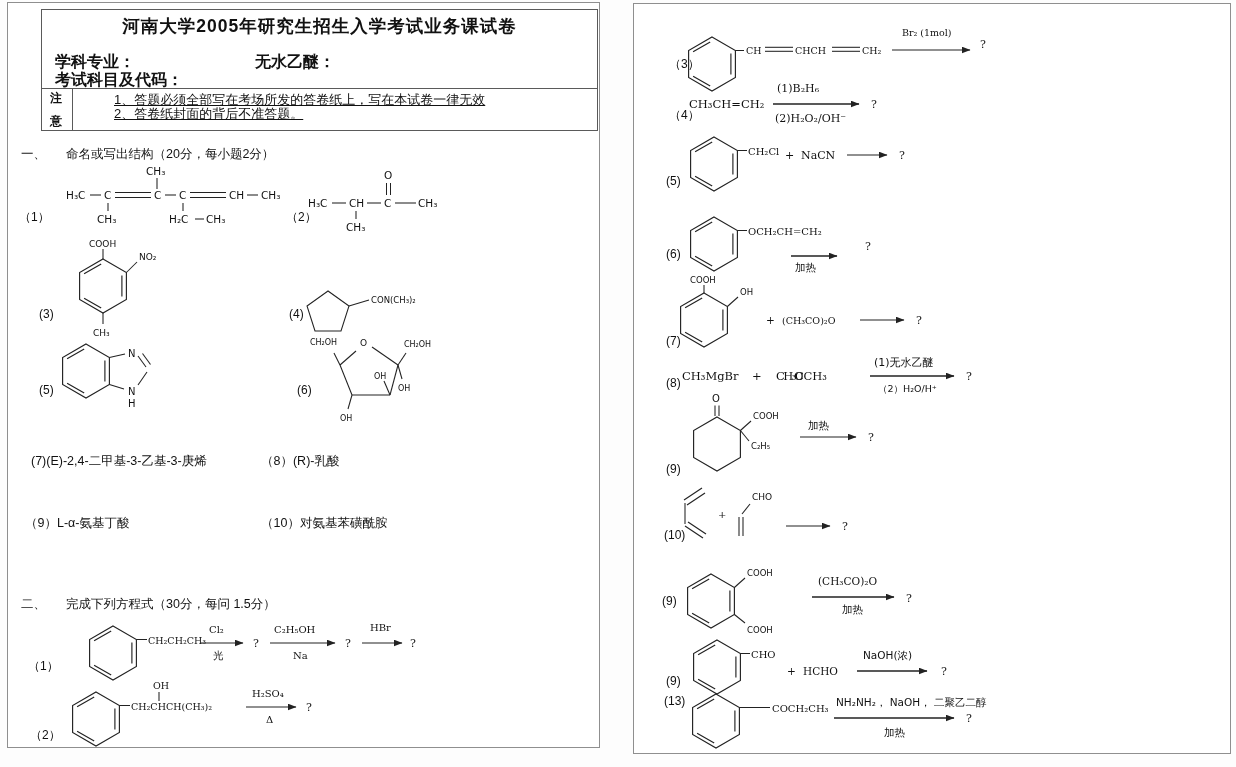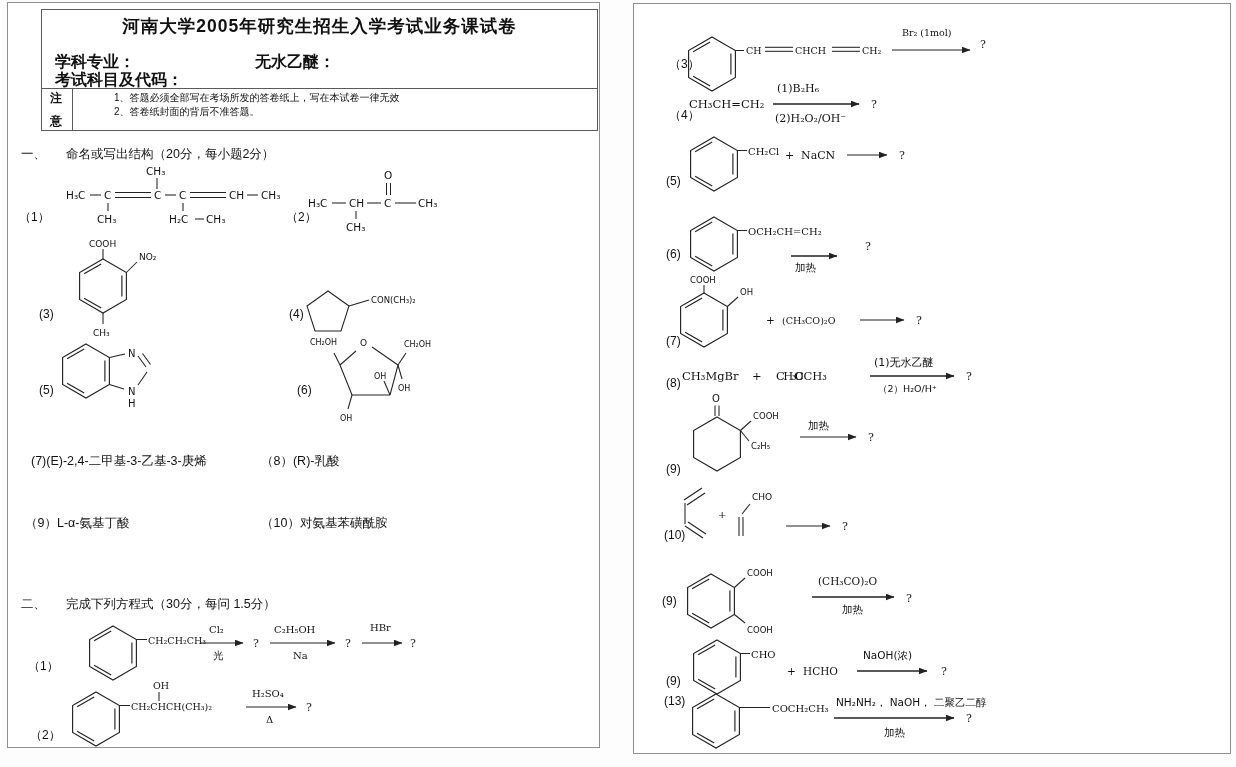--- a/index.html
+++ b/index.html
@@ -11,21 +11,21 @@
   #page1{left:7px;top:2px;width:593px;height:746px;}
   #page2{left:633px;top:3px;width:598px;height:751px;}
   .abs{position:absolute;white-space:nowrap;}
   .cn{font-size:12.5px;}
   .lbl{font-size:12px;}
   .hdr-box{position:absolute;left:20px;top:6px;width:557px;height:122px;border:1px solid #5a5a5a;box-sizing:border-box;margin-left:13px;}
   .title{position:absolute;left:0;top:4px;width:100%;text-align:center;font-size:17.5px;font-weight:bold;letter-spacing:1px;}
   .fld{position:absolute;font-size:16px;font-weight:bold;}
   .notes{position:absolute;left:0;right:0;top:78px;bottom:0;border-top:1px solid #5a5a5a;}
   .notes-left{position:absolute;left:0;top:0;bottom:0;width:30px;border-right:1px solid #5a5a5a;font-size:12px;font-weight:bold;text-align:center;}
-  .note-line{position:absolute;left:72px;font-size:10px;}
+  .note-line{position:absolute;left:72px;font-size:13px;text-decoration:underline;}
   svg{position:absolute;overflow:visible;}
   svg text{font-family:"DejaVu Sans","Liberation Sans",sans-serif;font-size:10.5px;fill:#111;}
   .sf{font-family:"DejaVu Serif","Liberation Serif",serif;}
   .t8{font-size:8px;} .t85{font-size:8.5px;} .t9{font-size:9px;} .t95{font-size:9.5px;}
   .t10{font-size:10px;} .t105{font-size:10.5px;} .t11{font-size:11px;} .t115{font-size:11.5px;}
   .bd{stroke:#222;stroke-width:1.05;fill:none;}
   .ar{stroke:#222;stroke-width:1.2;fill:none;marker-end:url(#ah);}
   .arb{stroke-width:1.7;}
   .tight{letter-spacing:-1.5px;}
 </style>

